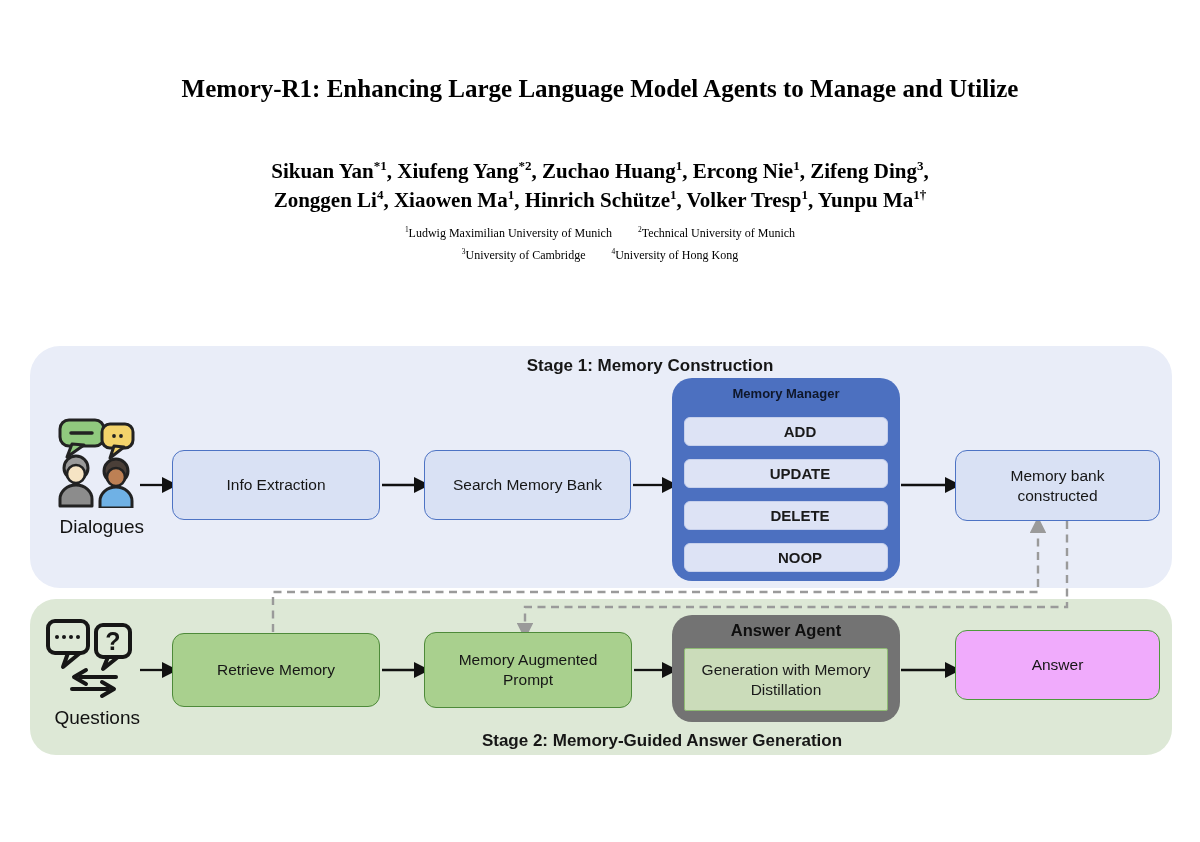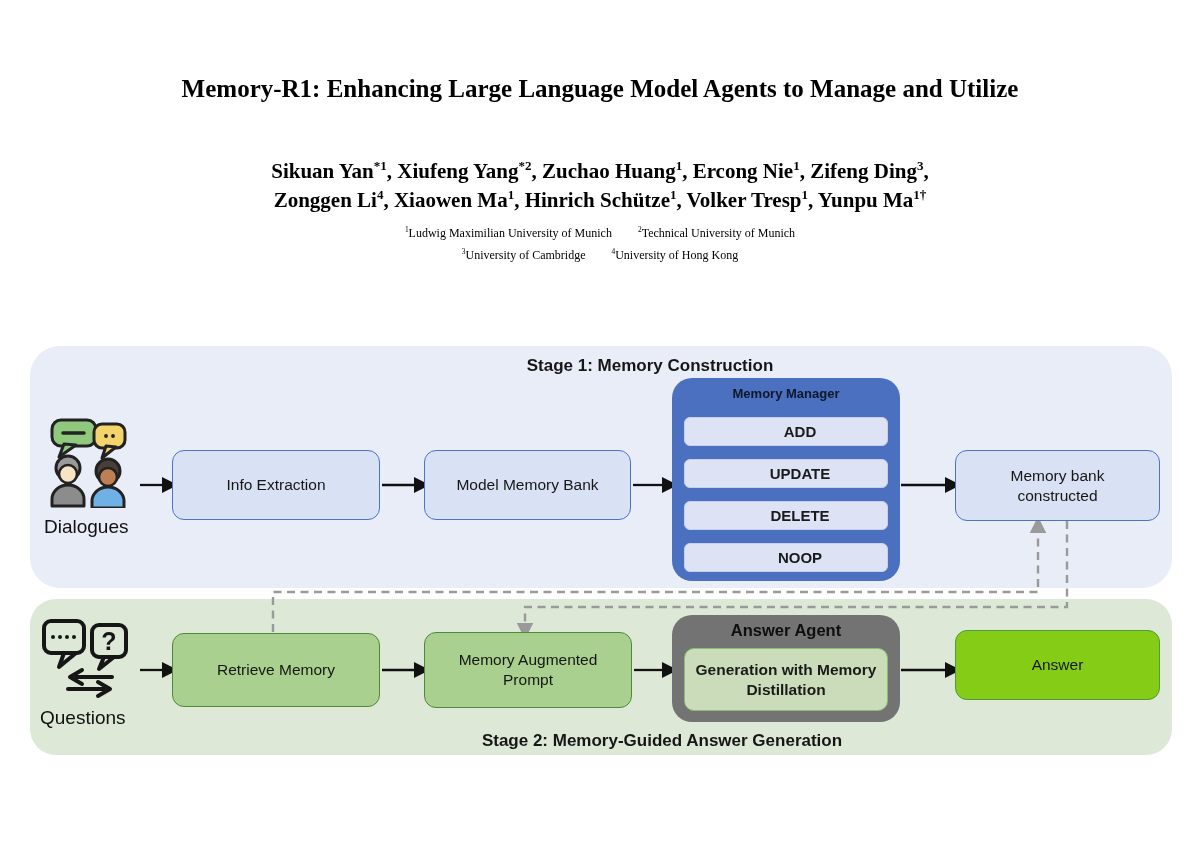--- a/index.html
+++ b/index.html
@@ -26,21 +26,21 @@
                transform:translateX(-50%);}
   #stage1-label{left:650px;top:356px;}
   #stage2-label{left:662px;top:731px;}
 
   
   .box{position:absolute;display:flex;align-items:center;justify-content:center;
        text-align:center;border-radius:12px;font-size:15.5px;font-weight:500;
        line-height:1.28;color:#161616;box-sizing:border-box;}
   .blue{background:#d9e1f4;border:1.6px solid #4d73c4;}
   .green{background:#a9d08e;border:1.6px solid #4e8a3a;}
-  .green-lt{background:#84cc16;border:1.6px solid #4e9a3c;}
+  .green-lt{background:#f0abfc;border:1.6px solid #4e9a3c;}
 
   #info-extraction{left:172px;top:450px;width:208px;height:70px;}
   #search-memory-bank{left:424px;top:450px;width:207px;height:70px;}
   #memory-bank-constructed{left:955px;top:450px;width:205px;height:71px;}
   #memory-bank-constructed span{max-width:130px;}
   #retrieve-memory{left:172px;top:633px;width:208px;height:74px;}
   #memory-augmented-prompt{left:424px;top:632px;width:208px;height:76px;}
   #memory-augmented-prompt span{max-width:160px;}
   #answer-box{left:955px;top:630px;width:205px;height:70px;}
 
@@ -50,27 +50,27 @@
   #memory-manager .agent-title{position:absolute;left:0;top:8px;width:100%;text-align:center;
       font-size:13px;font-weight:700;color:#0f172a;}
   .ops{position:absolute;left:12px;right:12px;top:39px;}
   .op{height:29px;margin-bottom:13px;border-radius:6px;background:#dde3f5;
       border:1px solid #c6d0ec;display:flex;align-items:center;justify-content:center;
       font-size:15px;font-weight:600;color:#1a1a1a;box-sizing:border-box;padding-left:28px;}
   #answer-agent{left:672px;top:615px;width:228px;height:107px;background:#737373;}
   #answer-agent .agent-title{position:absolute;left:0;top:6px;width:100%;text-align:center;
       font-size:16.5px;font-weight:700;color:#0f0f0f;}
   #answer-agent .agent-inner{position:absolute;left:12px;top:33px;width:204px;height:63px;
-      border-radius:10px;background:#cbdcba;border:1px solid #8fbb74;display:flex;
+      border-radius:2px;background:#cbdcba;border:1px solid #8fbb74;display:flex;
       align-items:center;justify-content:center;text-align:center;font-size:15.5px;
-      font-weight:700;line-height:1.28;box-sizing:border-box;}
+      font-weight:400;line-height:1.28;box-sizing:border-box;}
   #answer-agent .agent-inner span{max-width:190px;}
 
   
-  .input-group{position:absolute;text-align:left;}
+  .input-group{position:absolute;text-align:right;}
   #dialogues-group{left:44px;top:416px;width:100px;}
   #questions-group{left:40px;top:617px;width:100px;}
   .input-label{font-size:19px;font-weight:500;color:#111;margin-top:4px;}
 
   
   .connectors{position:absolute;left:0;top:0;width:1200px;height:842px;pointer-events:none;}
 </style>
 </head>
 <body>
 
@@ -138,21 +138,21 @@
       <path d="M48,92 v-7 a16,14 0 0 1 32,0 v7 z" fill="#6fb1e5" stroke="#222" stroke-width="3" stroke-linejoin="round"></path>
     </svg>
     <div class="input-label">Dialogues</div>
   </div>
 
   <div id="info-extraction" class="box blue">
     <span>Info Extraction</span>
   </div>
 
   <div id="search-memory-bank" class="box blue">
-    <span>Model Memory Bank</span>
+    <span>Search Memory Bank</span>
   </div>
 
   <div id="memory-manager" class="agent">
     <div class="agent-title">Memory Manager</div>
     <div class="ops">
       <div class="op">ADD</div>
       <div class="op">UPDATE</div>
       <div class="op">DELETE</div>
       <div class="op">NOOP</div>
     </div>

